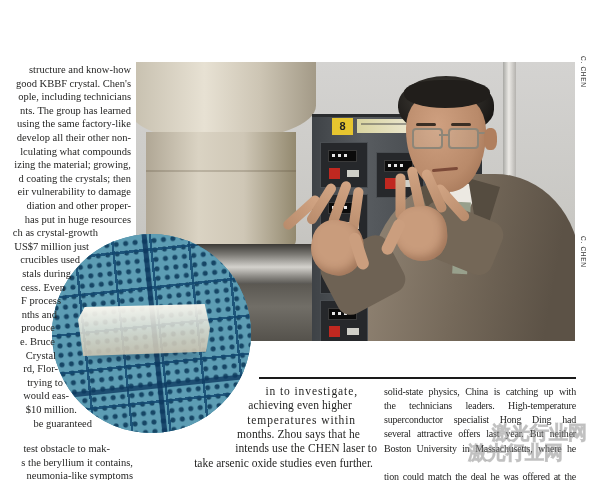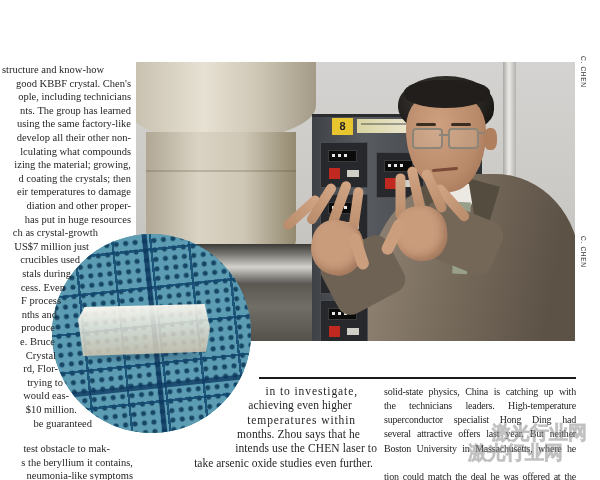--- a/index.html
+++ b/index.html
@@ -250,30 +250,30 @@
   </div>
 
   <div id="caption">
   </div>
   <div id="caption-rule"></div>
 
   <div class="credit" style="top:56px">C. CHEN</div>
   <div class="credit" style="top:236px">C. CHEN</div>
 
   <div id="col-left">
-      <div class="bl left-line" style="top: 64px; right: 496px; margin-left: 32px;">structure and know-how</div>
+      <div class="bl left-line" style="top: 64px; right: 469px; margin-left: 32px;">structure and know-how</div>
       <div class="bl left-line" style="top: 77.6px; right: 469px;">good KBBF crystal. Chen's</div>
       <div class="bl left-line" style="top: 91.2px; right: 469px;">ople, including technicians</div>
       <div class="bl left-line" style="top: 104.8px; right: 469px;">nts. The group has learned</div>
       <div class="bl left-line" style="top: 118.4px; right: 469px;">using the same factory-like</div>
       <div class="bl left-line" style="top: 132px; right: 469px;">develop all their other non-</div>
       <div class="bl left-line" style="top: 145.6px; right: 469px;">lculating what compounds</div>
       <div class="bl left-line" style="top: 159.2px; right: 469px; margin-left: 29px;">izing the material; growing,</div>
       <div class="bl left-line" style="top: 172.8px; right: 469px;">d coating the crystals; then</div>
-      <div class="bl left-line" style="top: 186.4px; right: 469px;">eir temperatures to damage</div>
+      <div class="bl left-line" style="top: 186.4px; right: 469px;">eir vulnerability to damage</div>
       <div class="bl left-line" style="top: 200px; right: 469px;">diation and other proper-</div>
       <div class="bl left-line" style="top: 213.6px; right: 469px;">has put in huge resources</div>
       <div class="bl left-line" style="top: 227.2px; right: 502px;">ch as crystal-growth</div>
       <div class="bl left-line" style="top: 240.8px; right: 511px;">US$7 million just</div>
       <div class="bl left-line" style="top: 254.4px; right: 520px;">crucibles used</div>
       <div class="bl left-line" style="top: 268px; right: 529px;">stals during</div>
       <div class="bl left-line" style="top: 281.6px; right: 535px;">cess. Even</div>
       <div class="bl left-line" style="top: 295.2px; right: 539px;">F process</div>
       <div class="bl left-line" style="top: 308.8px; right: 543px;">nths and</div>
       <div class="bl left-line" style="top: 322.4px; right: 545px; text-align: right;">produce</div>

